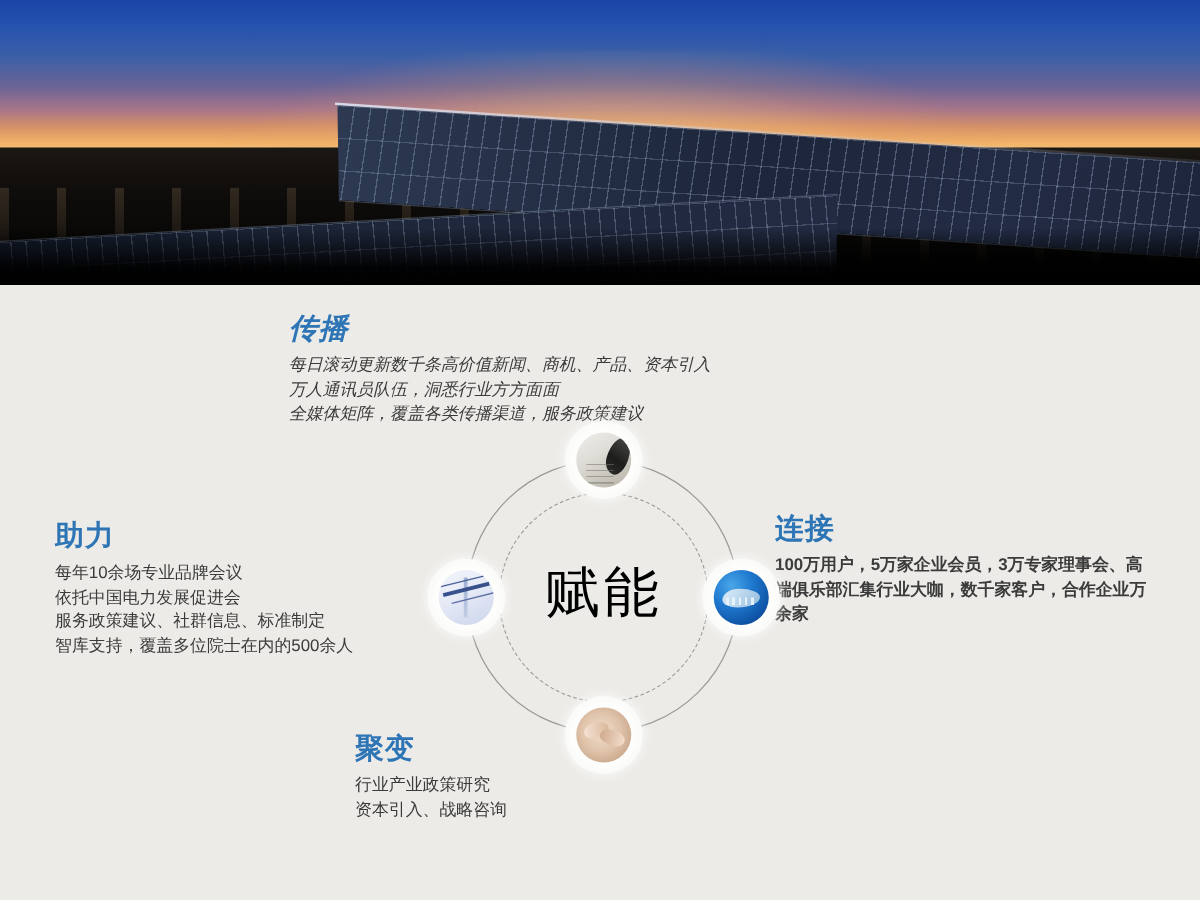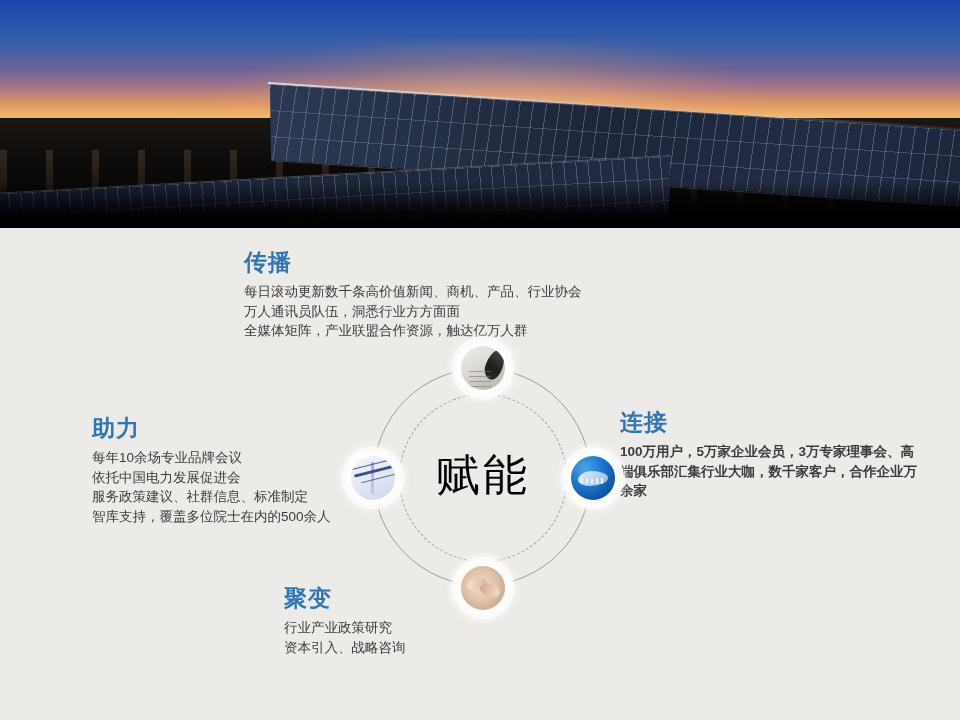--- a/index.html
+++ b/index.html
@@ -196,22 +196,22 @@
     white-space: nowrap;
   }
   .block .lines { margin: 0; }
   .block .lines .line {
     color: #3b3b3b;
     font-size: 13.5px;
     line-height: 19.5px;
     white-space: nowrap;
   }
 
-  #block-top    { left: 244px; top: 20px; }
-  #block-left   { left: 44px;  top: 186px; margin-left: 48px; }
+  #block-top    { left: 231px; top: 20px; font-style: italic; }
+  #block-left   { left: 44px;  top: 186px; }
   #block-right  { left: 620px; top: 180px; }
   #block-bottom { left: 284px; top: 356px; }
   #block-right .lines .line { white-space: normal; width: 300px; font-weight: bold; }
 
   
   #diagram {
     position: absolute;
     left: 355px;
     top: 122px;
     width: 256px;
@@ -365,23 +365,23 @@
   <div class="panel-edge"></div>
   <div class="panel-left"></div>
   <div class="hero-fade-bottom"></div>
 </div>
 
 <div id="content">
 
   <div class="block" id="block-top">
     <div class="heading">传播</div>
     <div class="lines">
-      <div class="line">每日滚动更新数千条高价值新闻、商机、产品、行业协会</div>
+      <div class="line">每日滚动更新数千条高价值新闻、商机、产品、资本引入</div>
       <div class="line">万人通讯员队伍，洞悉行业方方面面</div>
-      <div class="line">全媒体矩阵，产业联盟合作资源，触达亿万人群</div>
+      <div class="line">全媒体矩阵，覆盖各类传播渠道，服务政策建议</div>
     </div>
   </div>
 
   <div class="block" id="block-left">
     <div class="heading">助力</div>
     <div class="lines">
       <div class="line">每年10余场专业品牌会议</div>
       <div class="line">依托中国电力发展促进会</div>
       <div class="line">服务政策建议、社群信息、标准制定</div>
       <div class="line">智库支持，覆盖多位院士在内的500余人</div>

